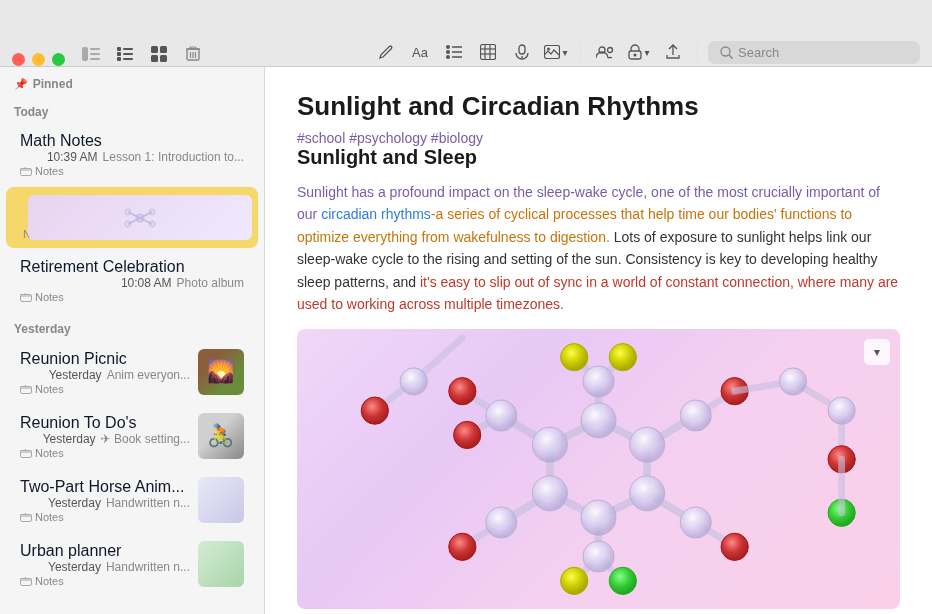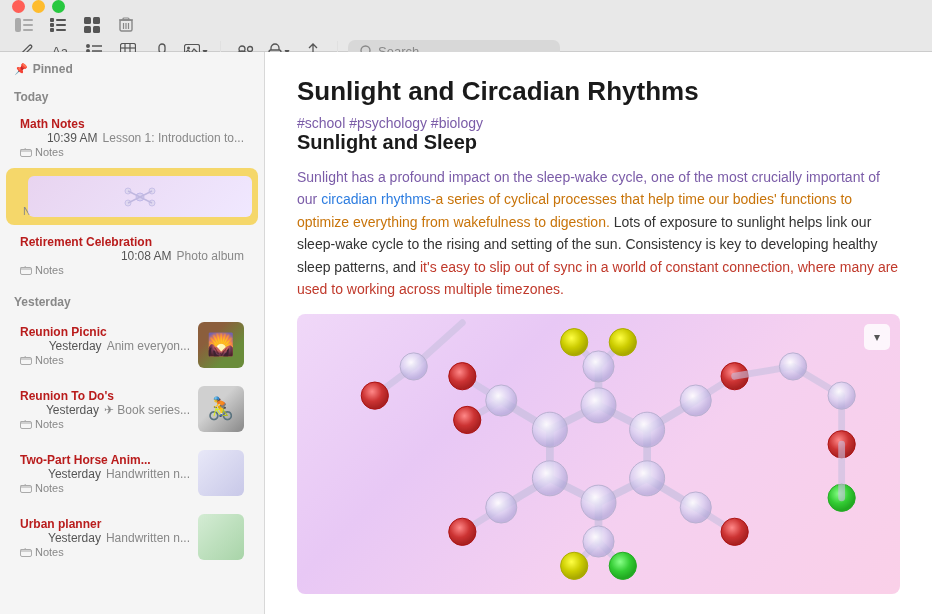--- a/index.html
+++ b/index.html
@@ -9,27 +9,26 @@
       width: 932px;
       height: 614px;
       overflow: hidden;
       display: flex;
       flex-direction: column;
     }
 
     
     .titlebar {
       display: flex;
-      align-items: flex-start;
+      align-items: flex-end;
       background: #e8e8e8;
       border-bottom: 1px solid #ccc;
-      height: 52px;
+      height: 67px;
       padding: 0 12px;
       flex-shrink: 0;
-      flex-direction: column;
     }
     .window-controls {
       display: flex;
       gap: 7px;
       margin-right: 14px;
     }
     .window-btn {
       width: 13px;
       height: 13px;
       border-radius: 50%;
@@ -128,23 +127,23 @@
       margin: 1px 6px;
       display: flex;
       align-items: center;
       gap: 8px;
     }
     .note-item.active {
       background: #f5d76a;
     }
     .note-text { flex: 1; min-width: 0; }
     .note-title {
-      font-size: 12px;
-      font-weight: 700;
-      color: #b91c1c;
+      font-size: 16px;
+      font-weight: 400;
+      color: #0f172a;
       white-space: nowrap;
       overflow: hidden;
       text-overflow: ellipsis;
     }
     .note-meta {
       font-size: 12px;
       color: #888;
       display: flex;
       gap: 5px;
       white-space: nowrap;
@@ -515,21 +514,21 @@
           <span style="font-size:22px">🌄</span>
         </div>
       </div>
     </div>
 
     <div class="note-item">
       <div class="note-text">
         <div class="note-title">Reunion To Do's</div>
         <div class="note-meta">
           <span class="note-time">Yesterday</span>
-          <span class="note-preview">✈ Book series...</span>
+          <span class="note-preview">✈ Book setting...</span>
         </div>
         <div class="note-folder">
           <svg width="12" height="10" viewBox="0 0 12 10" fill="none">
               <rect x="0.5" y="2.5" width="11" height="7" rx="1.5" stroke="#aaa" stroke-width="1"></rect>
               <path d="M0.5 4h11" stroke="#aaa" stroke-width="1"></path>
               <path d="M0.5 2.5h4l1-1.5h0" stroke="#aaa" stroke-width="1" fill="none"></path>
             </svg>
           <span>Notes</span>
         </div>
       </div>

